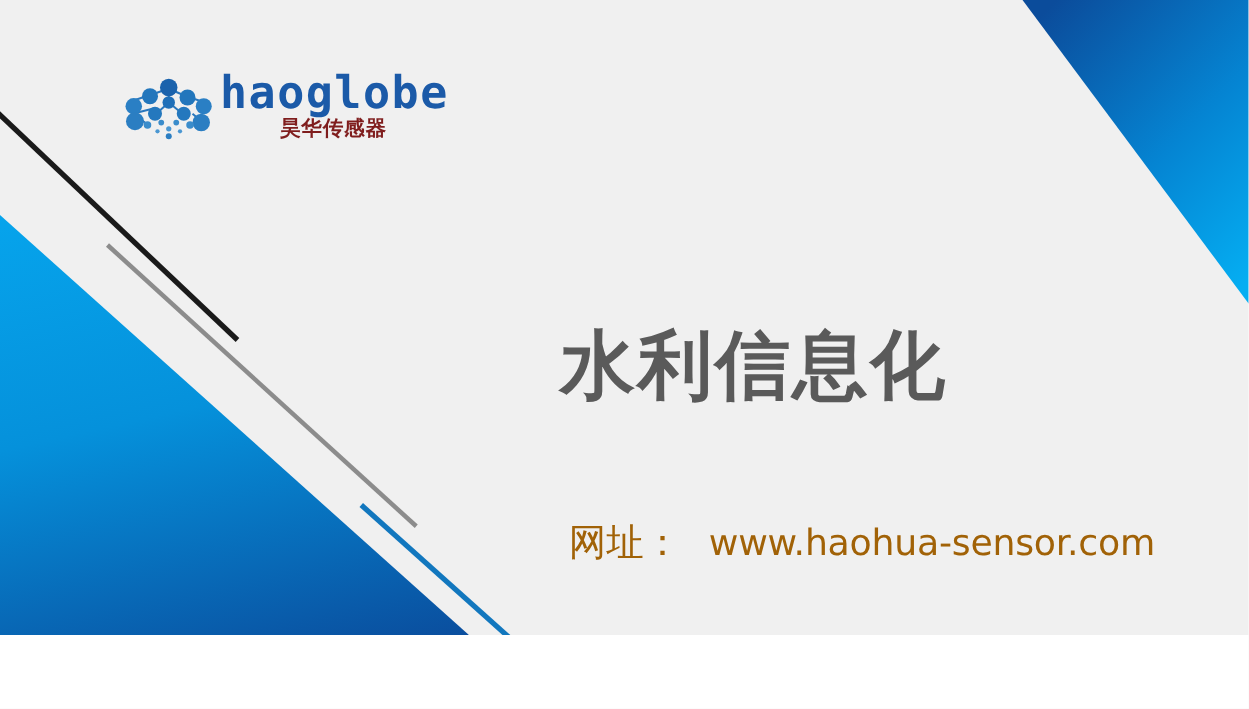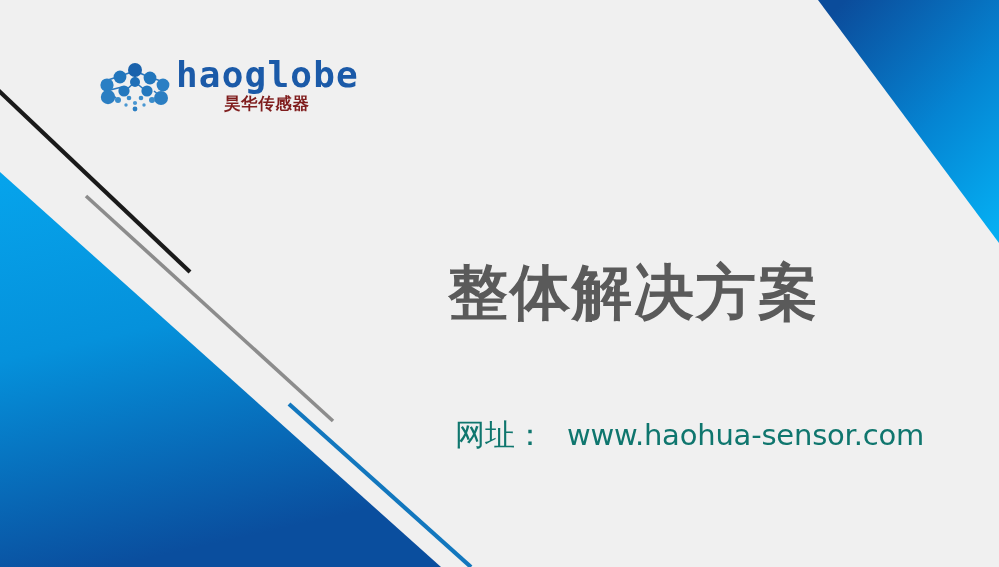--- a/index.html
+++ b/index.html
@@ -3,21 +3,21 @@
 <meta charset="utf-8">
 <style>
   html, body {
     margin: 0;
     padding: 0;
     background: #ffffff;
   }
   #slide {
     position: relative;
     width: 999px;
-    height: 567px;
+    height: 508px;
     overflow: hidden;
     background: #f0f0f0;
     font-family: "Liberation Sans", "DejaVu Sans", sans-serif;
   }
 
   
   .bg-layer {
     position: absolute;
     inset: 0;
     width: 999px;
@@ -88,21 +88,21 @@
   }
 
   
   .url-row {
     position: absolute;
     left: 455px;
     top: 420px;
     display: flex;
     align-items: baseline;
     white-space: nowrap;
-    color: #0f766e;
+    color: #a16207;
   }
   .url-label {
     font-family: "DejaVu Serif", "Liberation Serif", serif;
     font-size: 30px;
     font-weight: 400;
     letter-spacing: 0px;
     line-height: 1;
   }
   .url-value {
     font-family: "DejaVu Sans", "Liberation Sans", sans-serif;
@@ -182,20 +182,20 @@
         <circle cx="39" cy="49" r="2.4" fill="#2B7EC2"></circle>
       </g>
     </svg>
 
     <div class="logo-word">haoglobe</div>
 
     <div class="logo-sub">昊华传感器</div>
   </div>
 
 
-  <div class="title-line2">整体解决方案</div>
+  <div class="title-line2">水利信息化</div>
 
   <div class="url-row">
     <span class="url-label">网址：</span>
     <span class="url-value">www.haohua-sensor.com</span>
   </div>
 
 </div>
 
 </body></html>

